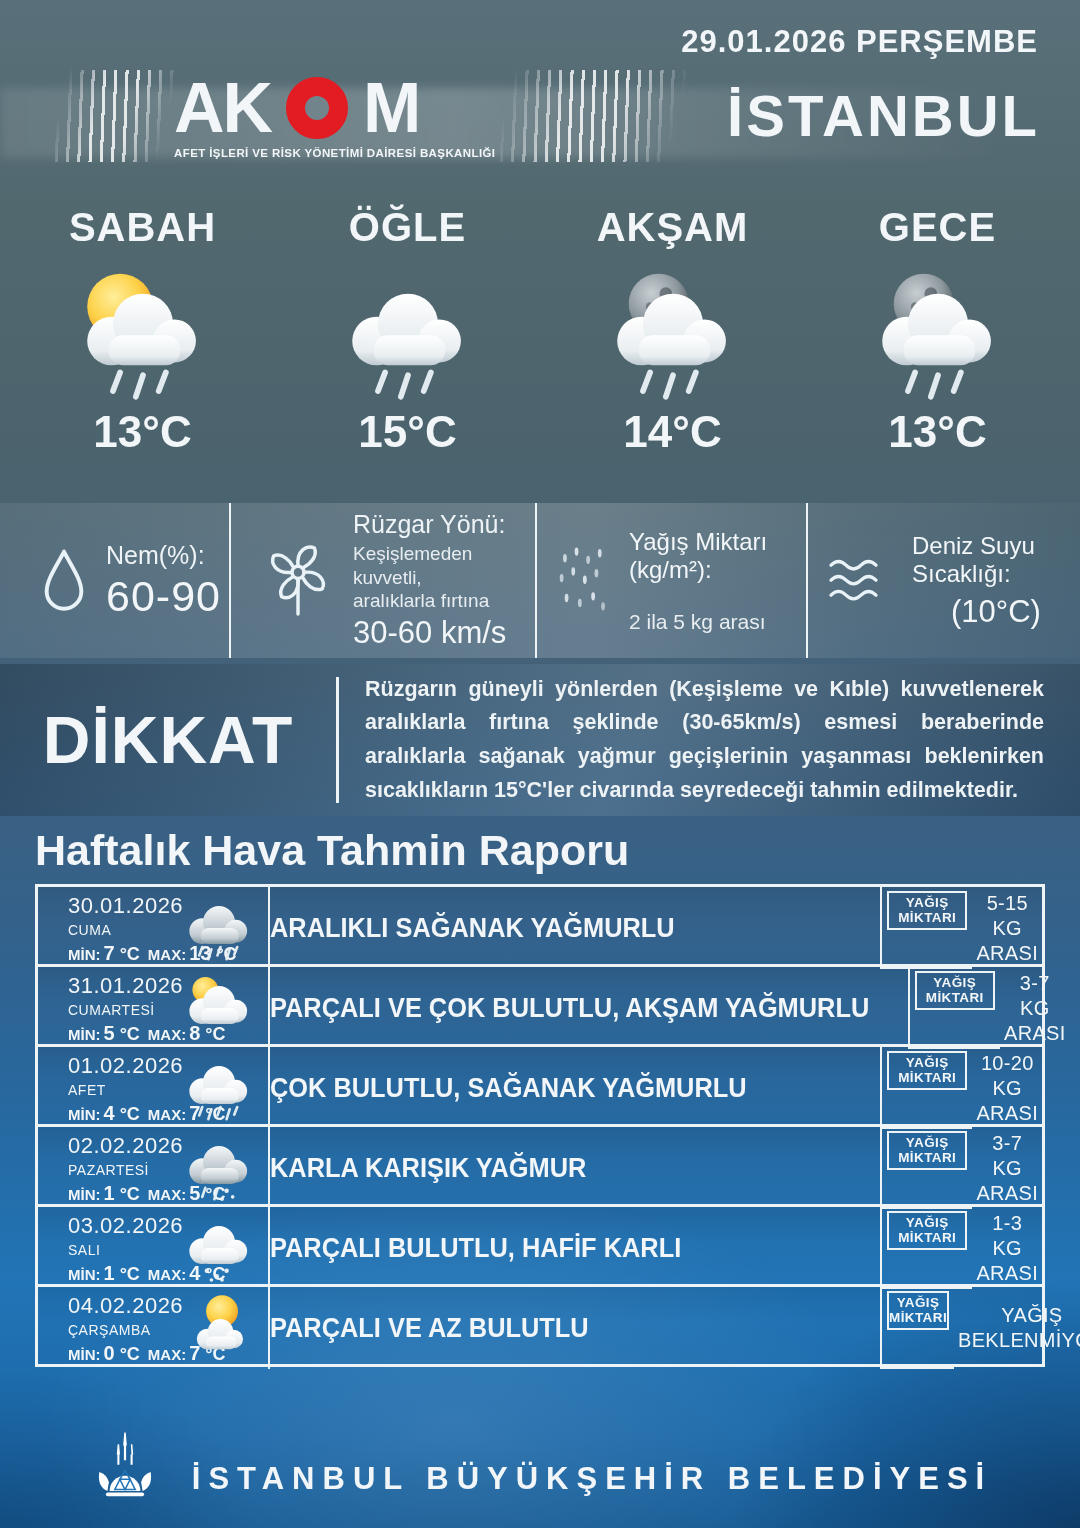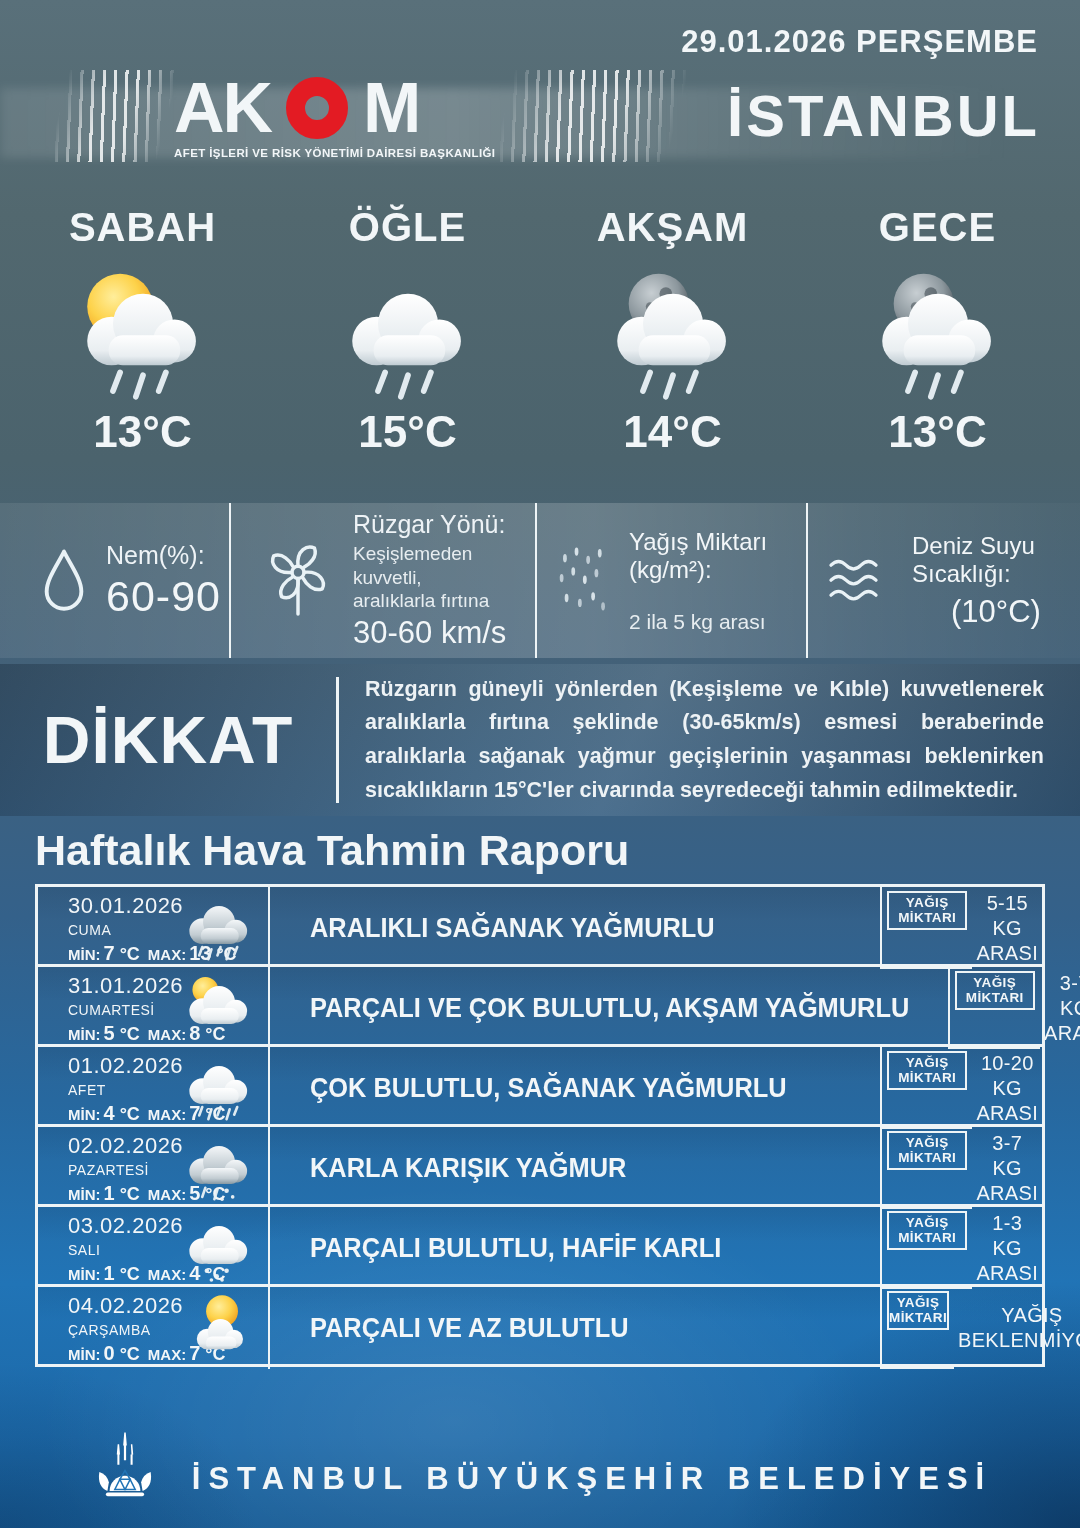--- a/index.html
+++ b/index.html
@@ -69,21 +69,21 @@
     background:linear-gradient(180deg,rgba(8,25,45,.10),rgba(8,25,45,0) 45%);}
   .wrow + .wrow{border-top:3px solid #eef4f6;}
   .c-day{position:relative;border-right:2px solid #eef4f6;padding:6px 6px 4px 30px;box-sizing:border-box;}
   .d-date{font-size:22px;letter-spacing:.5px;}
   .d-name{font-size:14px;margin-top:3px;letter-spacing:.5px;}
   .d-mm{margin-top:4px;font-weight:bold;display:flex;align-items:baseline;}
   .mm-l{font-size:15px;}
   .mm-v{font-size:20px;margin:0 5px 0 3px;}
   .mm-d{font-size:18px;margin-right:8px;}
   .wicon{position:absolute;right:2px;top:0;width:94px;height:76px;}
-  .c-desc{display:flex;align-items:center;border-right:2px solid #eef4f6;padding-left:40px;box-sizing:border-box;}
+  .c-desc{display:flex;align-items:center;border-right:2px solid #eef4f6;box-sizing:border-box;}
   .c-desc span{font-size:27px;font-weight:bold;transform:scaleX(.94);transform-origin:left center;white-space:nowrap;}
   .c-amt{display:flex;box-sizing:border-box;}
   .amt-top{border-bottom:2px solid #eef4f6;padding:4px 5px;}
   .amt-chip{border:2px solid #eef4f6;font-size:13.5px;font-weight:bold;text-align:center;letter-spacing:.4px;padding:2px 0 3px;}
   .amt-val{flex:1;display:flex;align-items:center;justify-content:center;font-size:20px;letter-spacing:.3px;text-align:center;line-height:1.25;padding:0 4px;}
 
   
   .footer{position:absolute;top:1428px;left:0;width:1080px;display:flex;align-items:center;justify-content:center;gap:30px;}
   .ibb-logo{width:74px;height:88px;}
   .footer-text{font-size:31px;font-weight:bold;letter-spacing:8px;margin-top:13px;}

